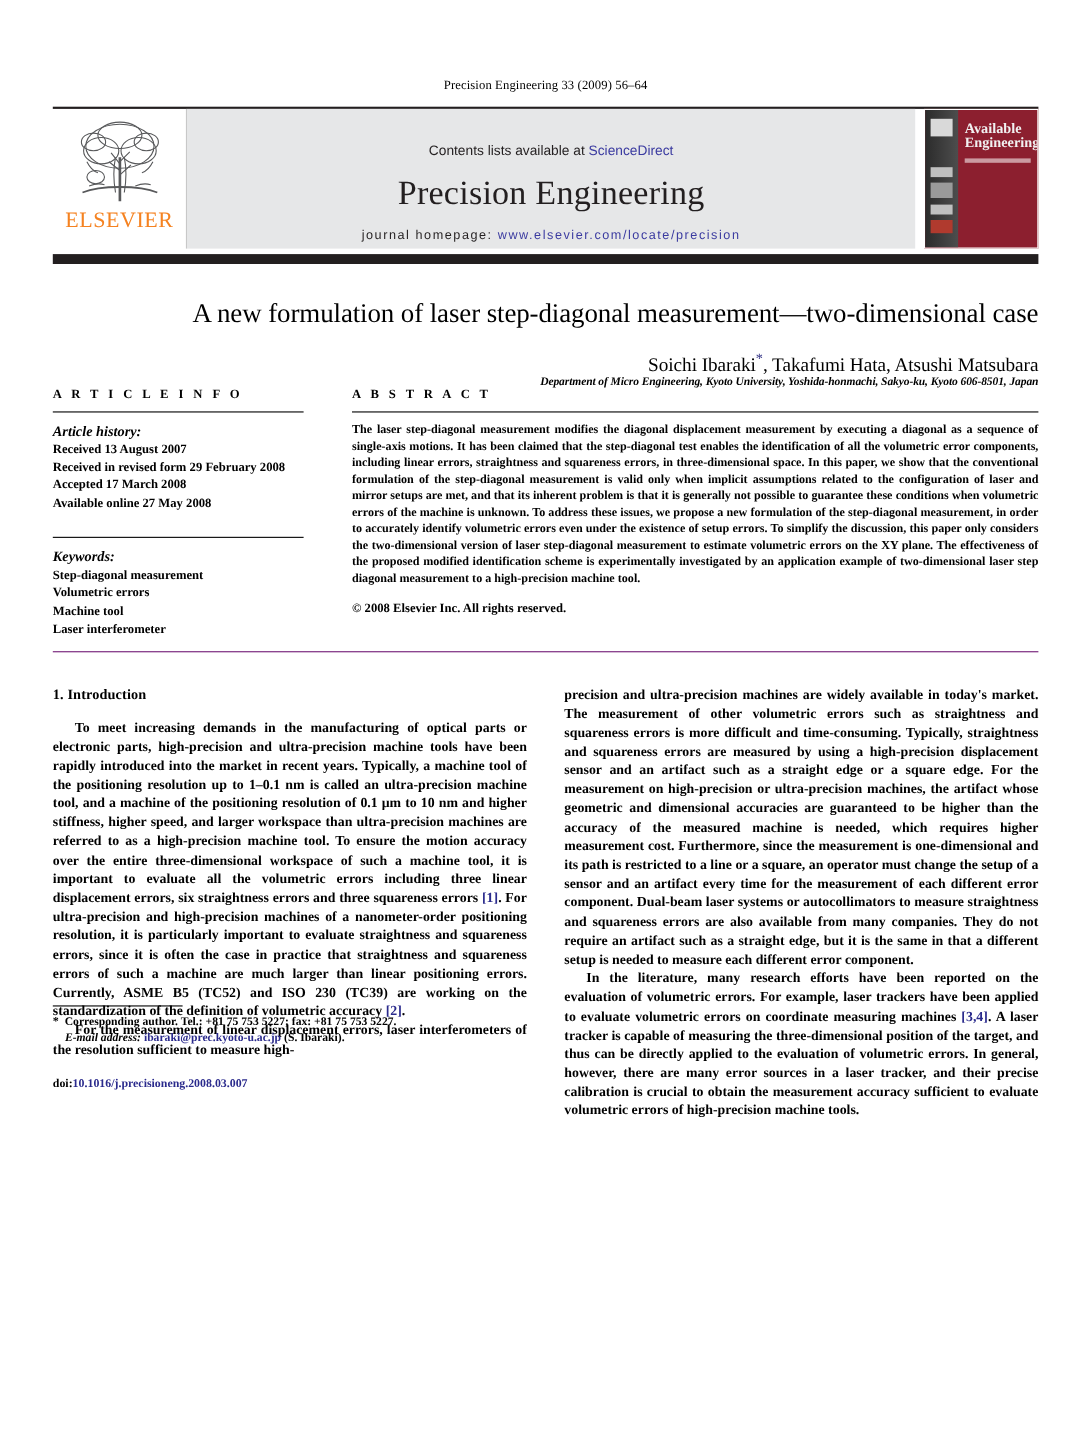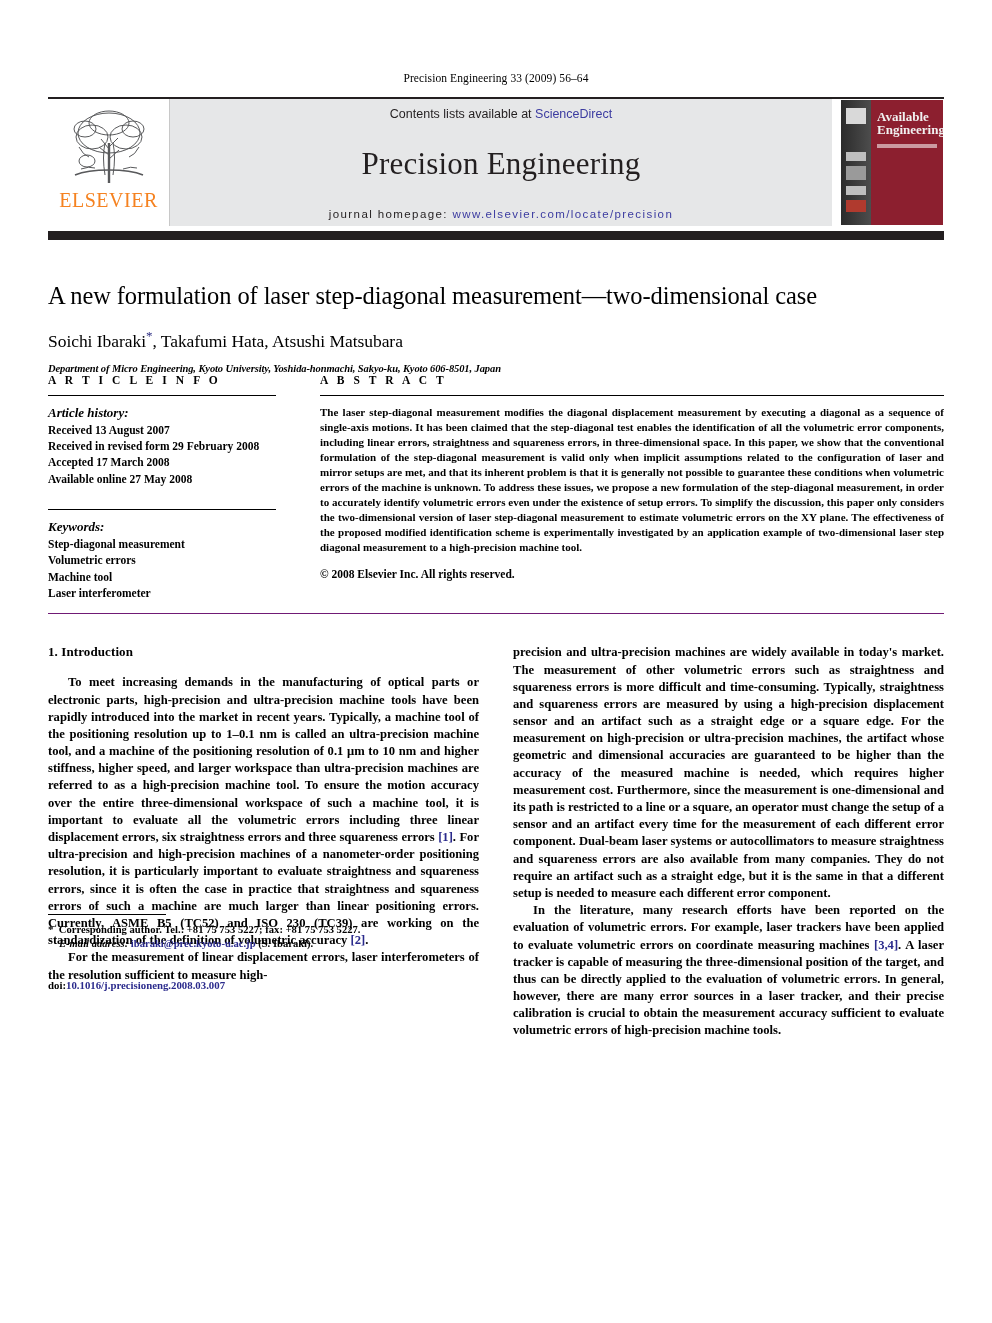--- a/index.html
+++ b/index.html
@@ -58,21 +58,21 @@
     letter-spacing: .5px;
     line-height: 1;
     margin-top: 1px;
   }
   .journal-band {
     flex: 1 1 auto;
     background: #e6e7e8;
     display: flex;
     flex-direction: column;
     align-items: center;
-    justify-content: space-between;
+    justify-content: flex-end;
     position: relative;
   }
   .contents-line {
     font-family: "Liberation Sans", sans-serif;
     font-size: 12.5px;
     color: #231f20;
     margin-top: 8px;
   }
   .contents-line .sd-link {
     color: #3b3ba0;
@@ -131,39 +131,38 @@
     background: rgba(255,255,255,.55);
   }
 
   .black-rule {
     height: 9px;
     background: #231f20;
     margin-top: 5px;
   }
 
   
-  .title-block { padding-top: 42px; }
+  .title-block { padding-top: 32px; text-align: right; }
   .art-title {
     font-size: 24.5px;
     font-weight: normal;
     margin: 0;
     letter-spacing: -.1px;
     line-height: 1.18;
   }
   .authors {
     font-size: 17.5px;
     margin: 17px 0 0 0;
     letter-spacing: -.05px;
   }
   .authors .star { color: #2a2a80; font-size: 13px; vertical-align: super; }
   .affiliation {
     font-size: 10.5px;
     font-style: italic;
     font-weight: bold;
-    margin-top: 11px;
     letter-spacing: -.1px;
   }
 
   
   .info-abstract {
     display: flex;
     padding-bottom: 12px;
     border-bottom: 1px solid #701a75;
   }
   .col-info {

